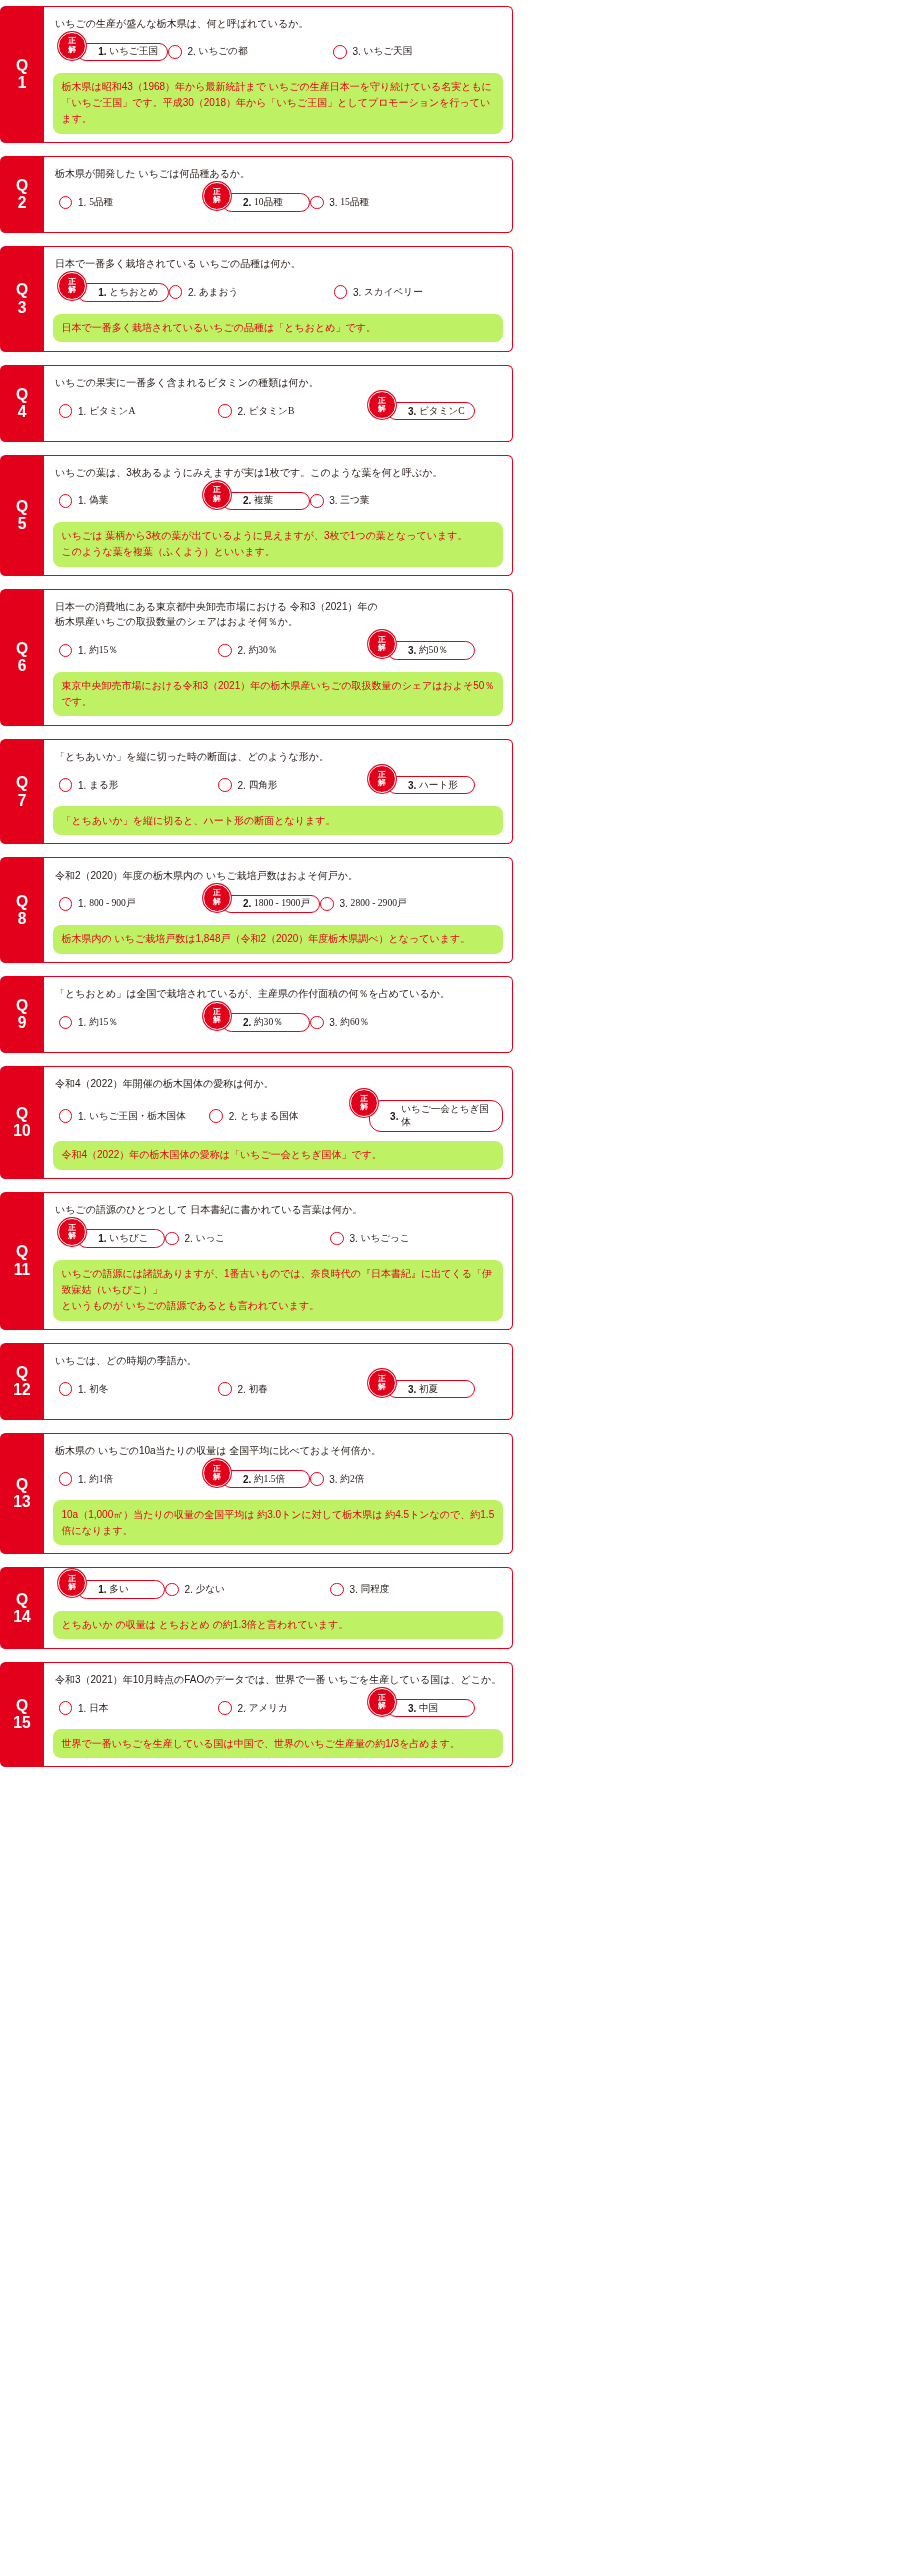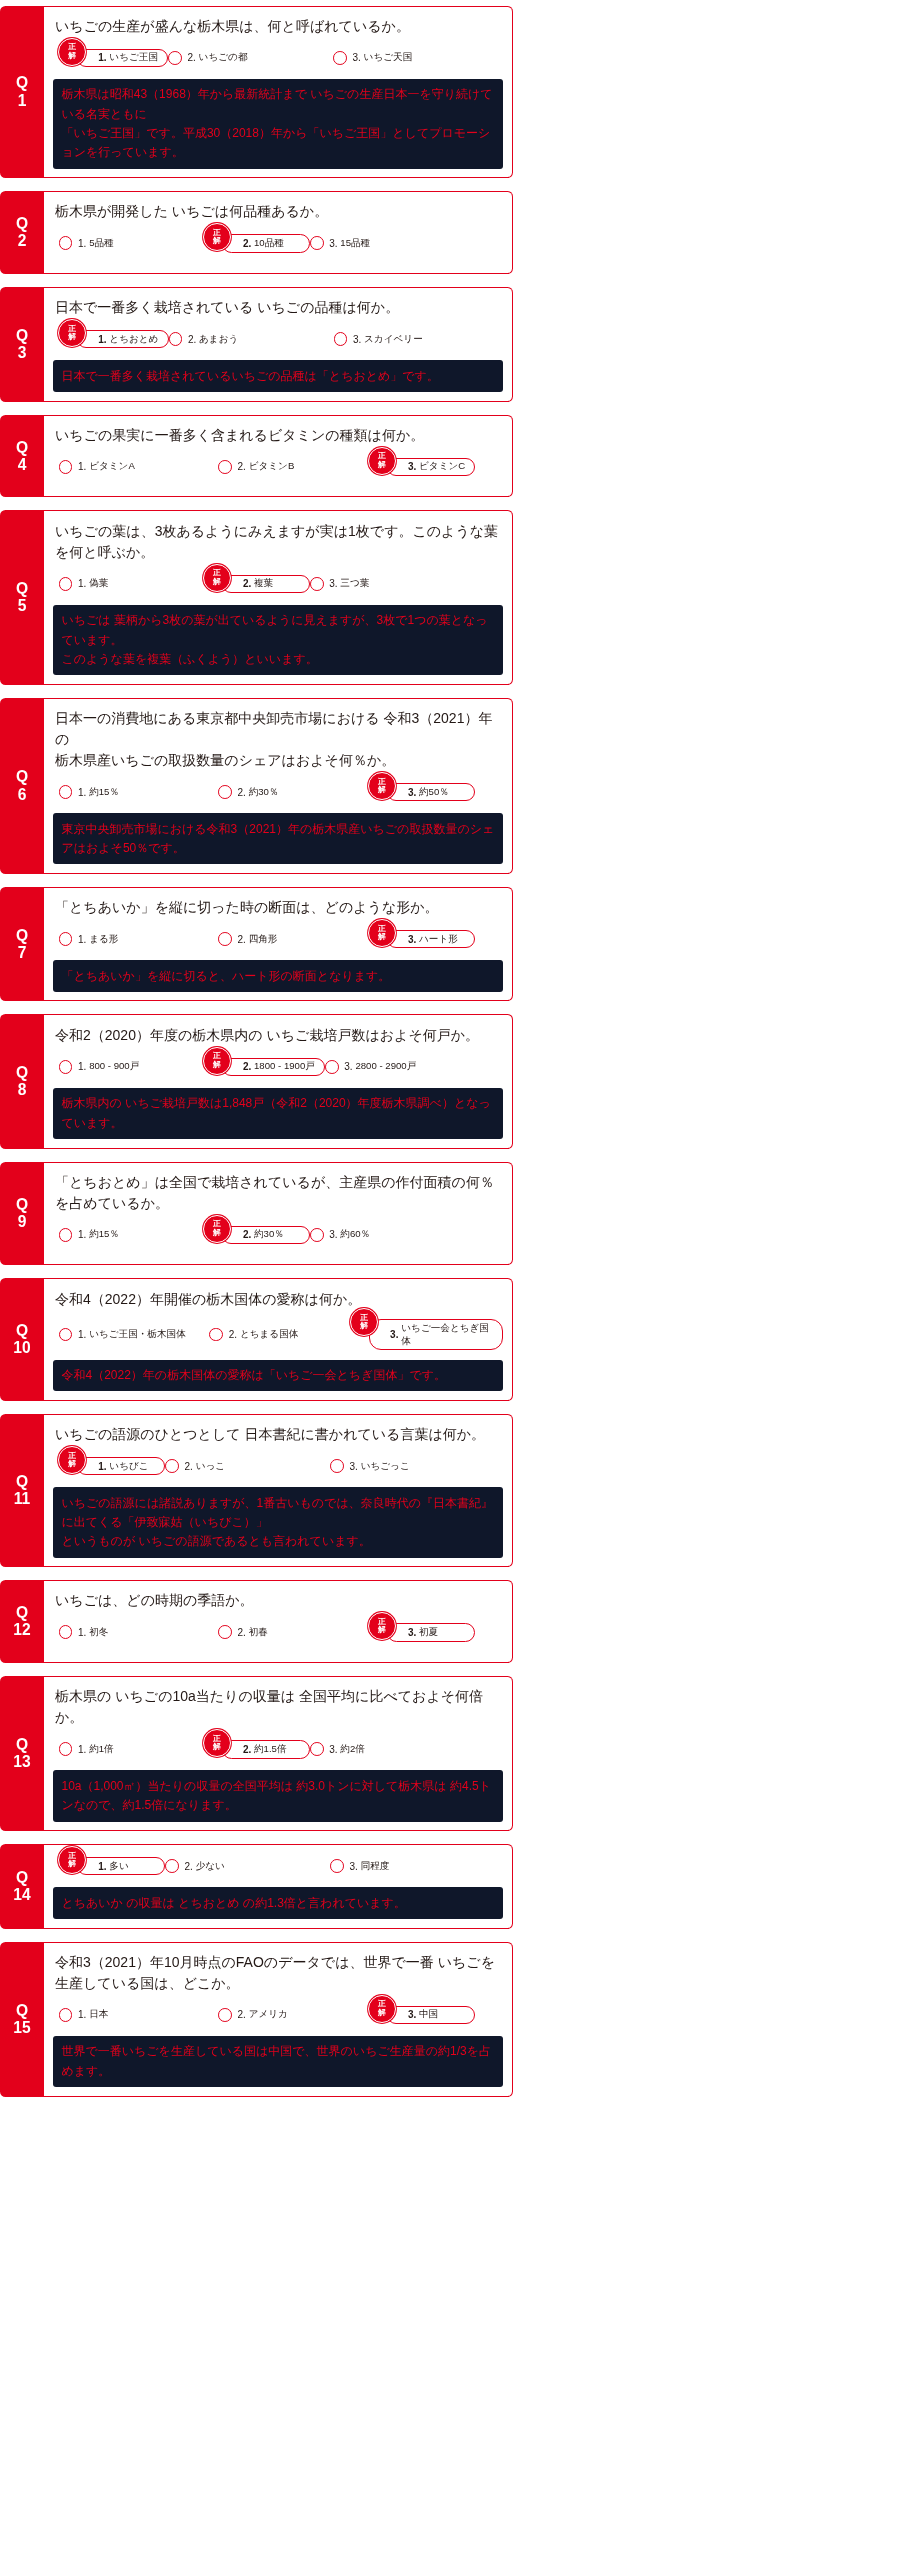--- a/index.html
+++ b/index.html
@@ -45,21 +45,21 @@
   .q-body {
     flex: 1;
     border: 1.8px solid #e3001b;
     border-left: none;
     border-radius: 0 5.5px 5.5px 0;
     background: #ffffff;
     padding: 9.2px 9.2px 8.3px 9.2px;
     position: relative;
   }
   .q-text {
-    font-size: 14px;
+    font-size: 10px;
     color: #231815;
     line-height: 1.5;
     margin: 0 0 9.2px 1.8px;
     white-space: pre-line;
   }
   .choices {
     display: flex;
     align-items: center;
     margin-bottom: 9.2px;
     min-height: 24px;
@@ -82,20 +82,21 @@
     margin-right: 5.5px;
     background: #fff;
     flex: 0 0 auto;
   }
   .choice-num {
     margin-right: 2.8px;
     font-size: 10px;
   }
   .choice-label {
     font-size: 9.6px;
+    font-family: Liberation Serif, serif;
   }
   
   .choice.correct {
     border: 1.8px solid #e3001b;
     border-radius: 12px;
     padding: 1.8px 9.2px 1.8px 20px;
     margin-left: 3.7px;
     background: #fff;
     width: auto;
     min-width: 88px;
@@ -115,26 +116,26 @@
     font-weight: bold;
     display: flex;
     flex-direction: column;
     align-items: center;
     justify-content: center;
     line-height: 1.05;
     border: 1.4px solid #ffffff;
     box-shadow: 0 0 0 0.9px #e3001b;
   }
   .explanation {
-    background: #0f172a;
+    background: #bef264;
     color: #e3001b;
-    font-size: 12px;
+    font-size: 10px;
     line-height: 1.6;
     padding: 6.4px 8.3px;
-    border-radius: 3px;
+    border-radius: 8px;
     white-space: pre-line;
   }
 </style>
 </head>
 <body>
 
 <div class="quiz-list" id="quiz-list">
     <div class="quiz-item">
       <div class="q-badge">
         <div class="q-letter">Q</div>

